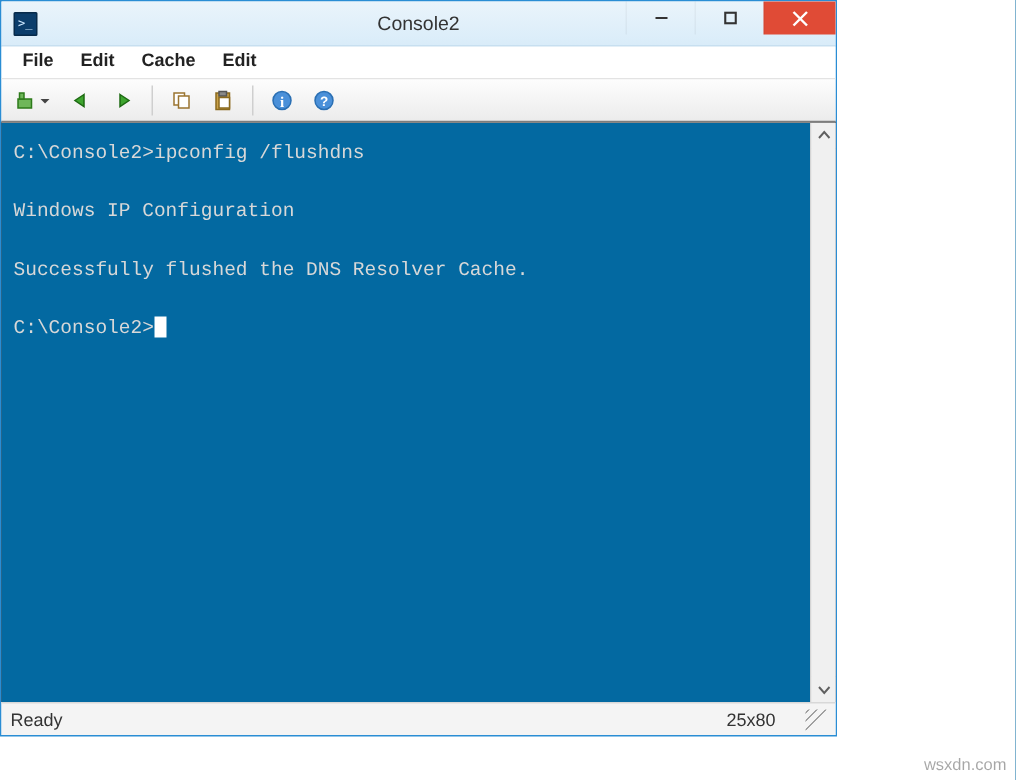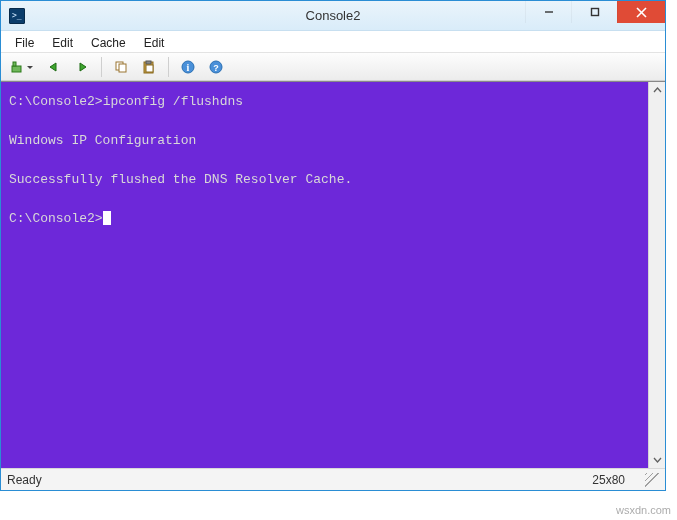--- a/index.html
+++ b/index.html
@@ -7,21 +7,21 @@
       font-family: "Segoe UI", Tahoma, sans-serif;
       font-size: 12px;
       background: #fff;
       width: 677px;
       height: 520px;
       overflow: hidden;
       position: relative;
     }
     .window {
       border: 1px solid #2a8dd4;
-      width: 666px;
+      width: 558px;
       height: 491px;
       background: #fff;
       position: relative;
       display: flex;
       flex-direction: column;
     }
     
     .titlebar {
       height: 30px;
       background: linear-gradient(#eaf4fb, #d9ecf9);
@@ -65,25 +65,26 @@
       align-items: center;
       justify-content: center;
       border-left: 1px solid rgba(0,0,0,0.04);
     }
     .win-btn.close { background: #e04b36; color: #fff; width: 48px; }
     .win-btn svg { display: block; }
     
     .menubar {
       height: 22px;
       display: flex;
-      align-items: flex-end;
+      align-items: flex-start;
       padding: 0 6px;
       gap: 2px;
       background: #fff;
       border-bottom: 1px solid #e3e3e3;
+      font-weight: bold;
     }
     .menu-item {
       padding: 2px 8px;
       color: #222;
     }
     
     .toolbar {
       height: 28px;
       background: linear-gradient(#fdfdfd, #ececec);
       border-bottom: 1px solid #d0d0d0;
@@ -116,21 +117,21 @@
     
     .term-wrap {
       flex: 1;
       background: #000;
       border-top: 1px solid #888;
       position: relative;
       display: flex;
     }
     .term {
       flex: 1;
-      background: #6d28d9;
+      background: #0369a1;
       color: #d8d8d8;
       font-family: "Courier New", monospace;
       font-size: 13px;
       line-height: 1.5;
       padding: 10px 8px;
       white-space: pre;
       overflow: hidden;
     }
     .cursor {
       display: inline-block;

